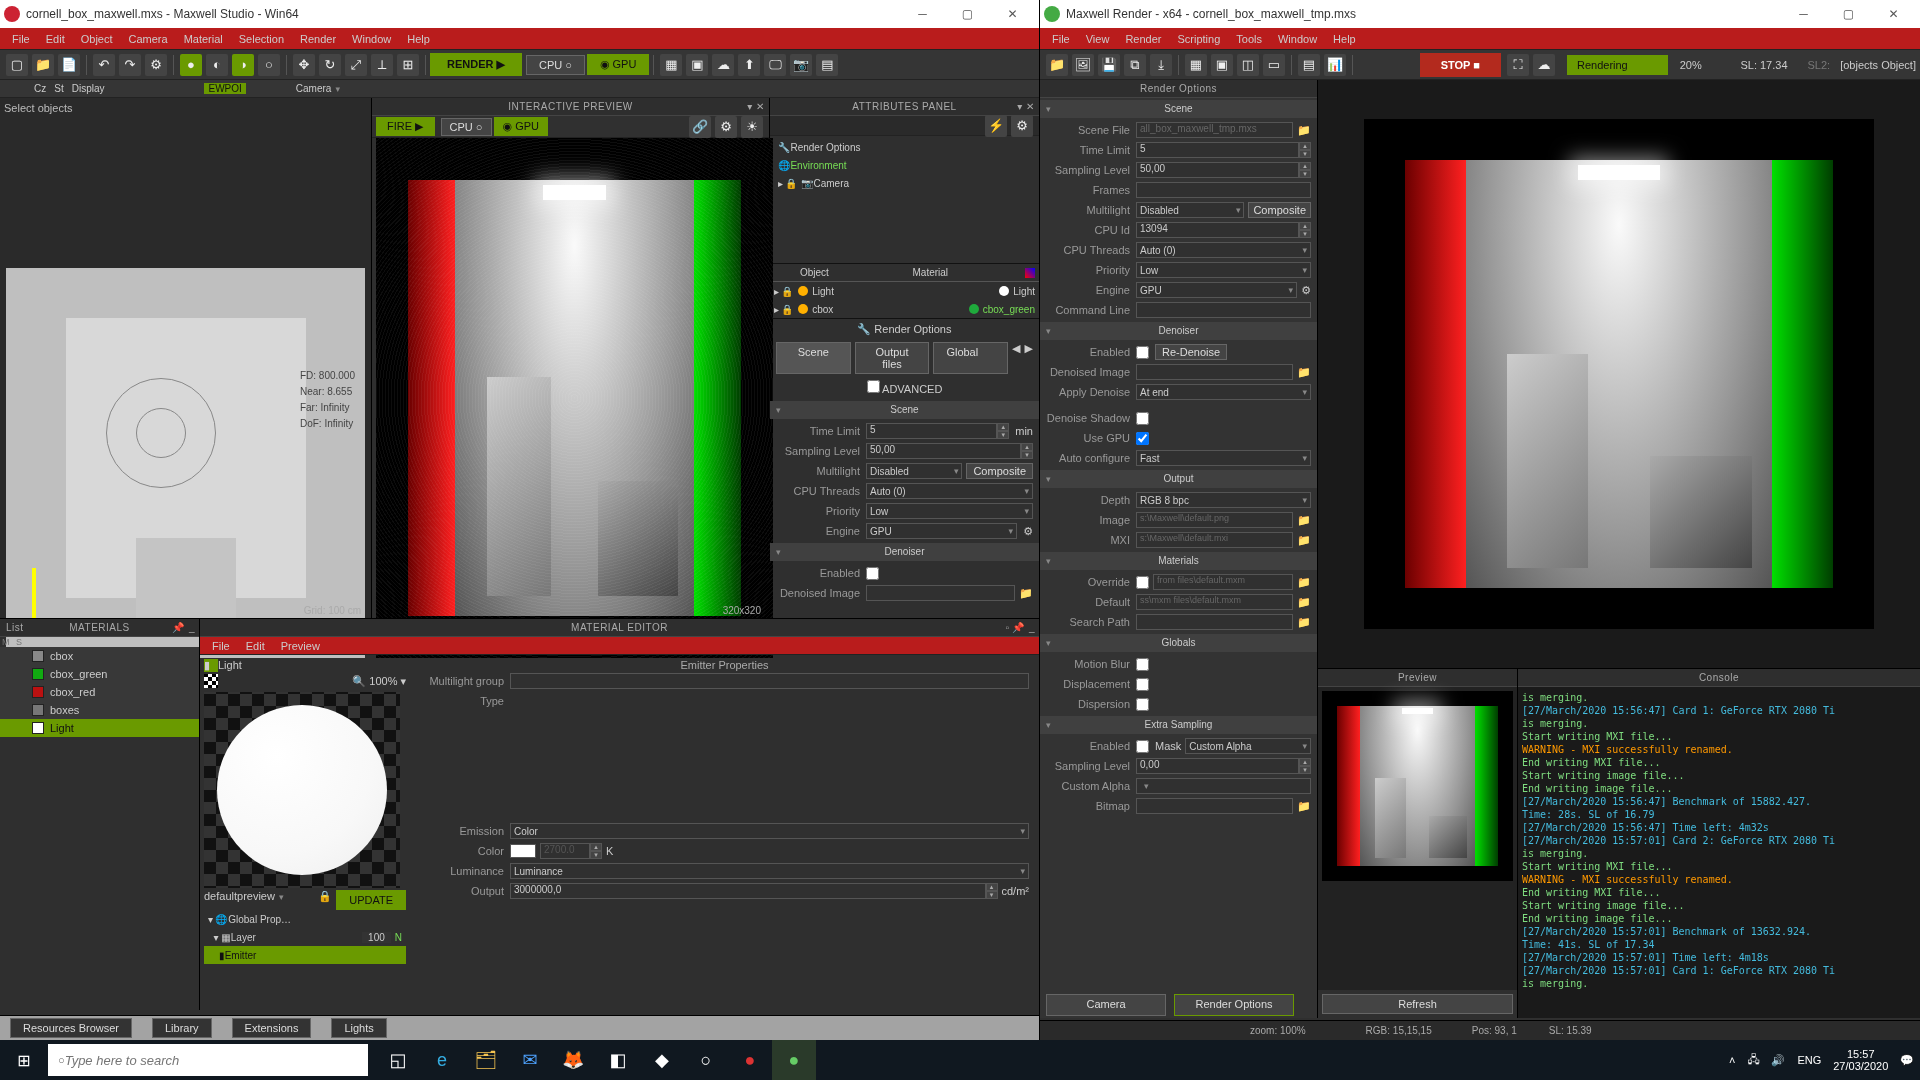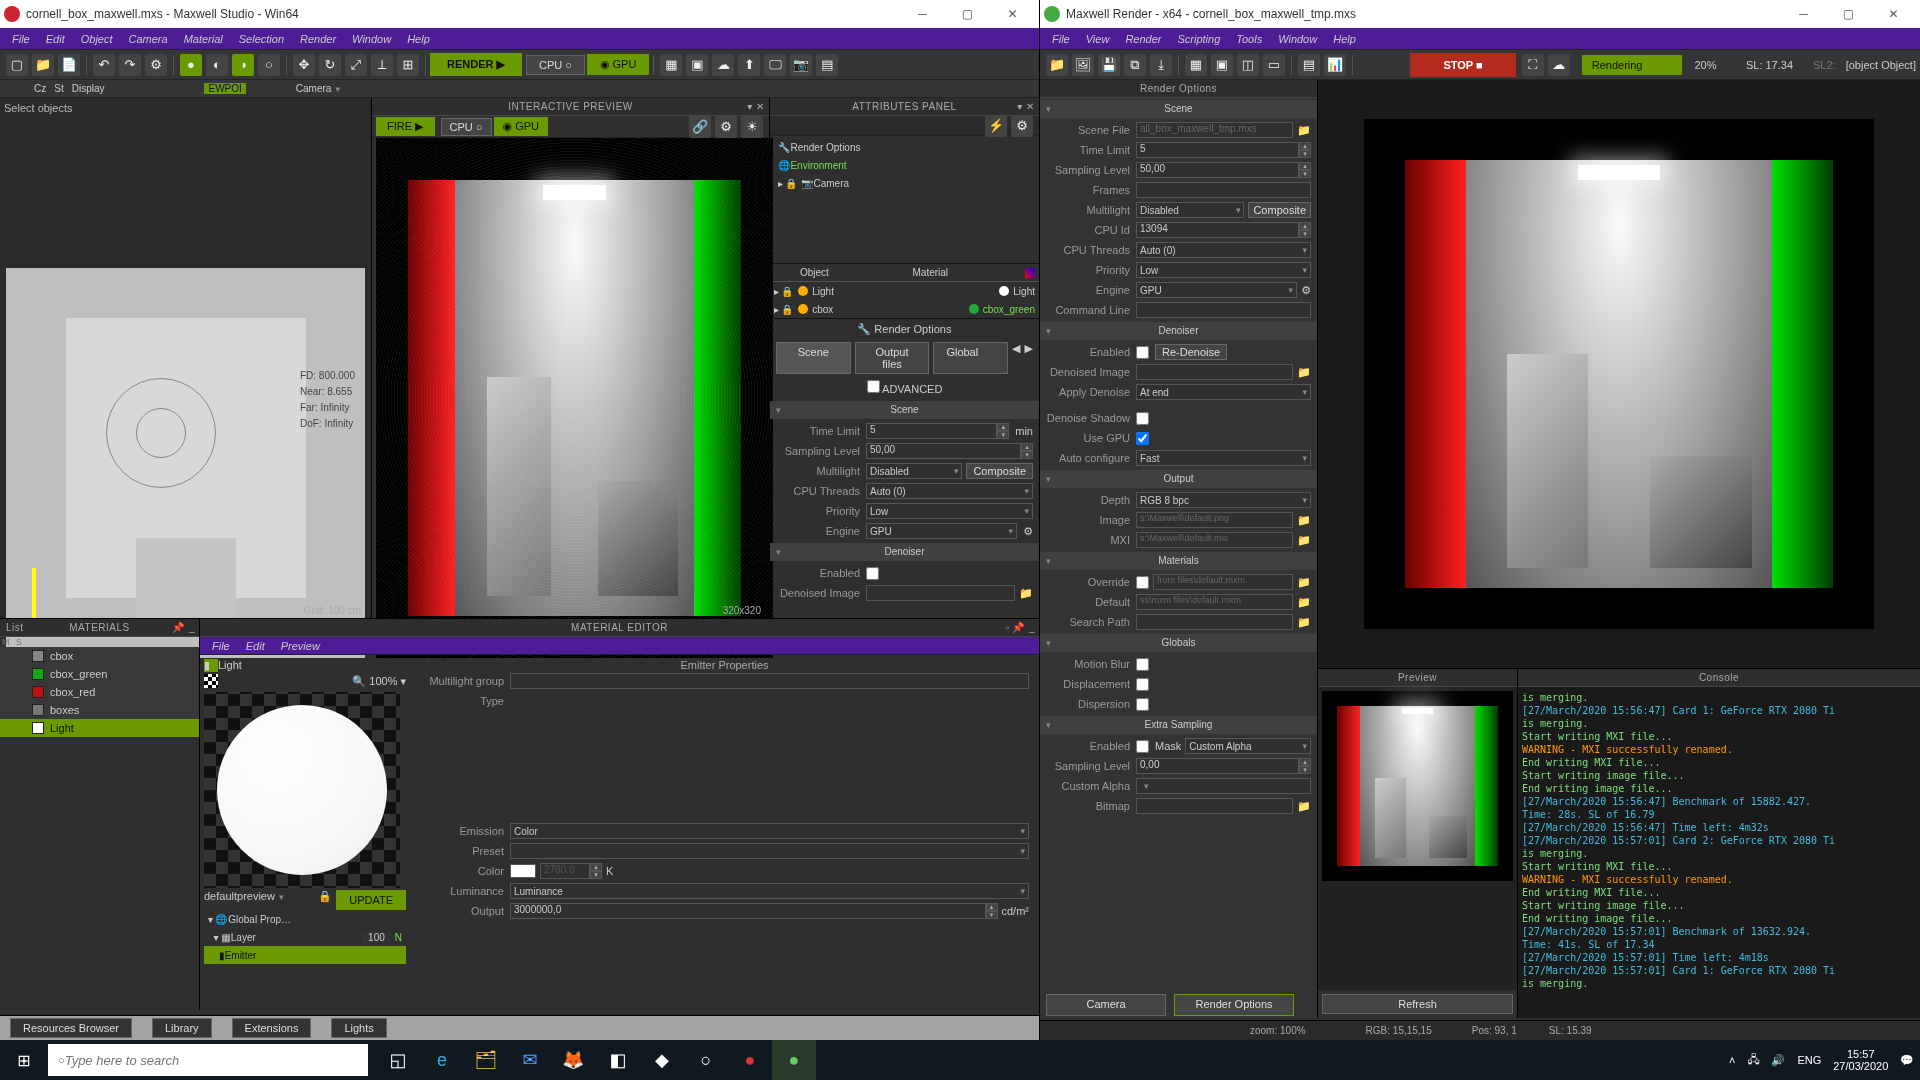--- a/index.html
+++ b/index.html
@@ -5,21 +5,21 @@
 * { margin: 0; padding: 0; box-sizing: border-box; }
 body { width: 1920px; height: 1080px; background: #2a2a2a; font-family: "Segoe UI", Arial, sans-serif; font-size: 11px; color: #ccc; overflow: hidden; position: relative; }
 
 
 .titlebar { height: 28px; background: #fff; display: flex; align-items: center; padding: 0 4px; color: #333; font-size: 12px; }
 .titlebar .icon { width: 16px; height: 16px; margin-right: 6px; border-radius: 50%; display: inline-block; }
 .titlebar .spacer { flex: 1; }
 .winbtn { width: 45px; height: 28px; display: flex; align-items: center; justify-content: center; color: #555; }
 
 
-.menubar { height: 22px; background: #4c1d95; display: flex; align-items: center; padding: 0 4px; border-bottom:1px solid #222;font-style:italic;}
+.menubar { height: 22px; background: #b91c1c; display: flex; align-items: center; padding: 0 4px; border-bottom:1px solid #222;}
 .menubar span { padding: 2px 8px; color: #ccc; cursor: default; }
 
 
 .toolbar { height: 30px; background: #353535; display: flex; align-items: center; padding: 0 4px; border-bottom:1px solid #222; }
 .tbtn { width: 22px; height: 22px; margin: 0 2px; background: #444; border-radius:2px; display:flex; align-items:center; justify-content:center; font-size:13px; color:#eee; }
 .tbtn.grn { background:#6a9a00; }
 .sep { width:1px; height:20px; background:#555; margin:0 4px; }
 
 
 .panel-header { height:18px; background:#2e2e2e; color:#aaa; font-size:10px; display:flex; align-items:center; justify-content:center; letter-spacing:0.5px; border-bottom:1px solid #444; position:relative;}
@@ -362,26 +362,20 @@
               <label>Type</label>
             </div>
           <div style="height:110px"></div>
           <div class="field-row">
               <label>Emission</label>
               <div class="dd">
                 <span>Color</span>
               </div>
             </div>
           <div class="field-row">
-              <label>Preset</label>
-              <div class="dd">
-                <span></span>
-              </div>
-            </div>
-          <div class="field-row">
               <label>Color</label>
               <div style="width:26px;height:14px;background:#fff;border:1px solid #555"></div>
               <div class="inp" style="flex:0 0 50px;margin-left:4px;color:#555">2700.0</div>
               <div class="spin">
                 <div>▴</div>
                 <div>▾</div>
               </div>
               <span style="margin-left:4px">K</span>
             </div>
           <div class="field-row">
@@ -444,31 +438,31 @@
     <div class="sep"></div>
     <div class="tbtn">▦</div>
     <div class="tbtn">▣</div>
     <div class="tbtn">◫</div>
     <div class="tbtn">▭</div>
     <div class="sep"></div>
     <div class="tbtn">▤</div>
     <div class="tbtn">📊</div>
     <div class="sep"></div>
     <div style="flex:1"></div>
-    <div class="btn red" style="padding:5px 32px;font-weight:bold"><span>STOP</span> ■</div>
+    <div class="btn red" style="padding:5px 20px;font-weight:bold"><span>STOP</span> ■</div>
     <div class="tbtn" style="margin-left:6px">⛶</div>
     <div class="tbtn">☁</div>
     <div style="margin-left:10px;padding:4px 40px 4px 10px;background:#6a9a00;color:#111;position:relative">
       <span>Rendering</span>
       <span style="position:absolute;right:-34px;color:#ccc">20%</span>
     </div>
     <div style="flex:1"></div>
     <span style="color:#ccc;margin:0 10px">SL: 17.34</span>
     <span style="color:#777;margin:0 10px">SL2:</span>
-    <span style="color:#ccc">[object Object]</span>
+    <span style="color:#ccc">[objects Object]</span>
   </div>
 
   <div style="position:absolute; left:0; top:80px; right:0; bottom:22px; display:flex;">
 
     <div style="flex:0 0 278px; background:#333; overflow:hidden; border-right:1px solid #000;">
       <div class="panel-header">Render Options</div>
       <div class="section-bar">Scene</div>
       <div class="field-row">
           <label>Scene File</label>
           <div class="inp" style="color:#666">all_box_maxwell_tmp.mxs</div>

